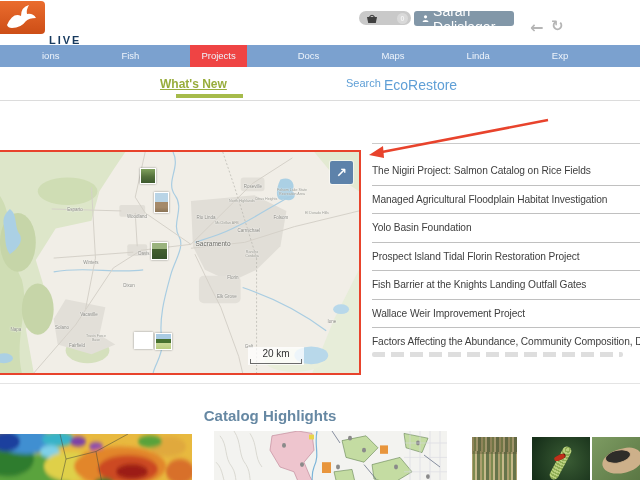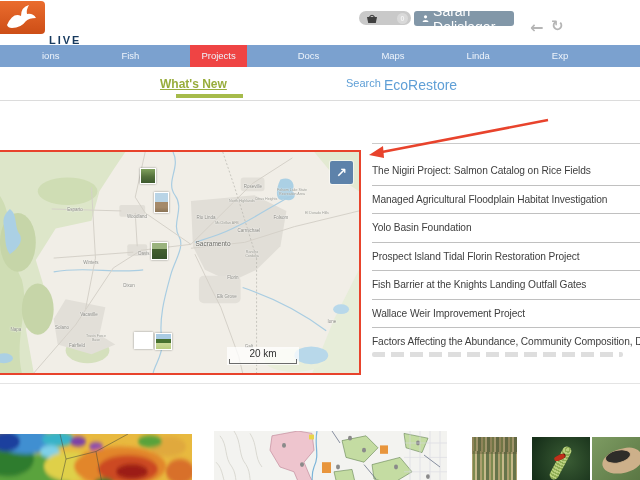--- a/index.html
+++ b/index.html
@@ -54,21 +54,21 @@
   .marker { position:absolute; border:1.5px solid #fff; box-shadow:0 0 2px rgba(0,0,0,.4); cursor:pointer; }
   .m-trees { background:linear-gradient(180deg,#7fa05c 0%,#54713c 55%,#3e5a2e 100%); }
   .m-building { background:linear-gradient(180deg,#b9d4e6 0%,#b9d4e6 45%,#a58a6a 45%,#a58a6a 75%,#8a7355 100%); }
   .m-people { background:linear-gradient(180deg,#9ab37e 0%,#9ab37e 38%,#43602f 38%,#35512a 100%); }
   .m-landscape { background:linear-gradient(180deg,#a9cbe3 0%,#a9cbe3 35%,#46702f 35%,#46702f 62%,#cbd998 62%,#b8cc80 100%); }
   .m-blank { background:#fff; }
   #map-expand-button { position:absolute; right:6px; top:9px; width:23px; height:23px; background:#5d82aa;
                        border-radius:2px; color:#fff; text-align:center; line-height:23px; font-size:13px;
                        font-weight:bold; font-family:"DejaVu Sans",sans-serif; cursor:pointer;
                        box-shadow:0 0 0 1px rgba(255,255,255,.5); }
-  #map-scalebar { position:absolute; left:231px; bottom:8px; width:72px; background:rgba(255,255,255,.75);
+  #map-scalebar { position:absolute; left:252px; bottom:8px; width:56px; background:rgba(255,255,255,.75);
                   text-align:center; }
   #scalebar-label { font-size:10px; color:#323232; display:block; padding-top:1px; }
   #scalebar-bracket { height:5px; margin:0 2px 1px; border:1.5px solid #6b6b6b; border-top:none; }
 
   
   #annotation-arrow { position:absolute; left:360px; top:106px; width:200px; height:64px;
                       pointer-events:none; z-index:30; }
 
   
   #project-list { position:absolute; left:372px; top:143px; width:273px; border-top:1px solid #cbcbcb;
@@ -255,20 +255,21 @@
       <div class="project-row"><span>The Nigiri Project: Salmon Catalog on Rice Fields</span></div>
       <div class="project-row"><span>Managed Agricultural Floodplain Habitat Investigation</span></div>
       <div class="project-row"><span>Yolo Basin Foundation</span></div>
       <div class="project-row"><span>Prospect Island Tidal Florin Restoration Project</span></div>
       <div class="project-row"><span>Fish Barrier at the Knights Landing Outfall Gates</span></div>
       <div class="project-row"><span>Wallace Weir Improvement Project</span></div>
       <div class="project-row last"><span>Factors Affecting the Abundance, Community Composition, Distri</span><div class="fade-line"></div></div>
     </div>
 
   <div id="catalog-divider"></div>
+  <div id="catalog-title">Catalog Highlights</div>
 
   <div id="thumb-radar" class="thumb">
     <svg width="192" height="60" viewBox="0 0 192 48" preserveAspectRatio="none">
       <defs>
           <filter id="bl">
             <feGaussianBlur stdDeviation="1.6"></feGaussianBlur>
           </filter>
         </defs>
       <rect width="192" height="48" fill="#e8b93f"></rect>
       <g filter="url(#bl)">

